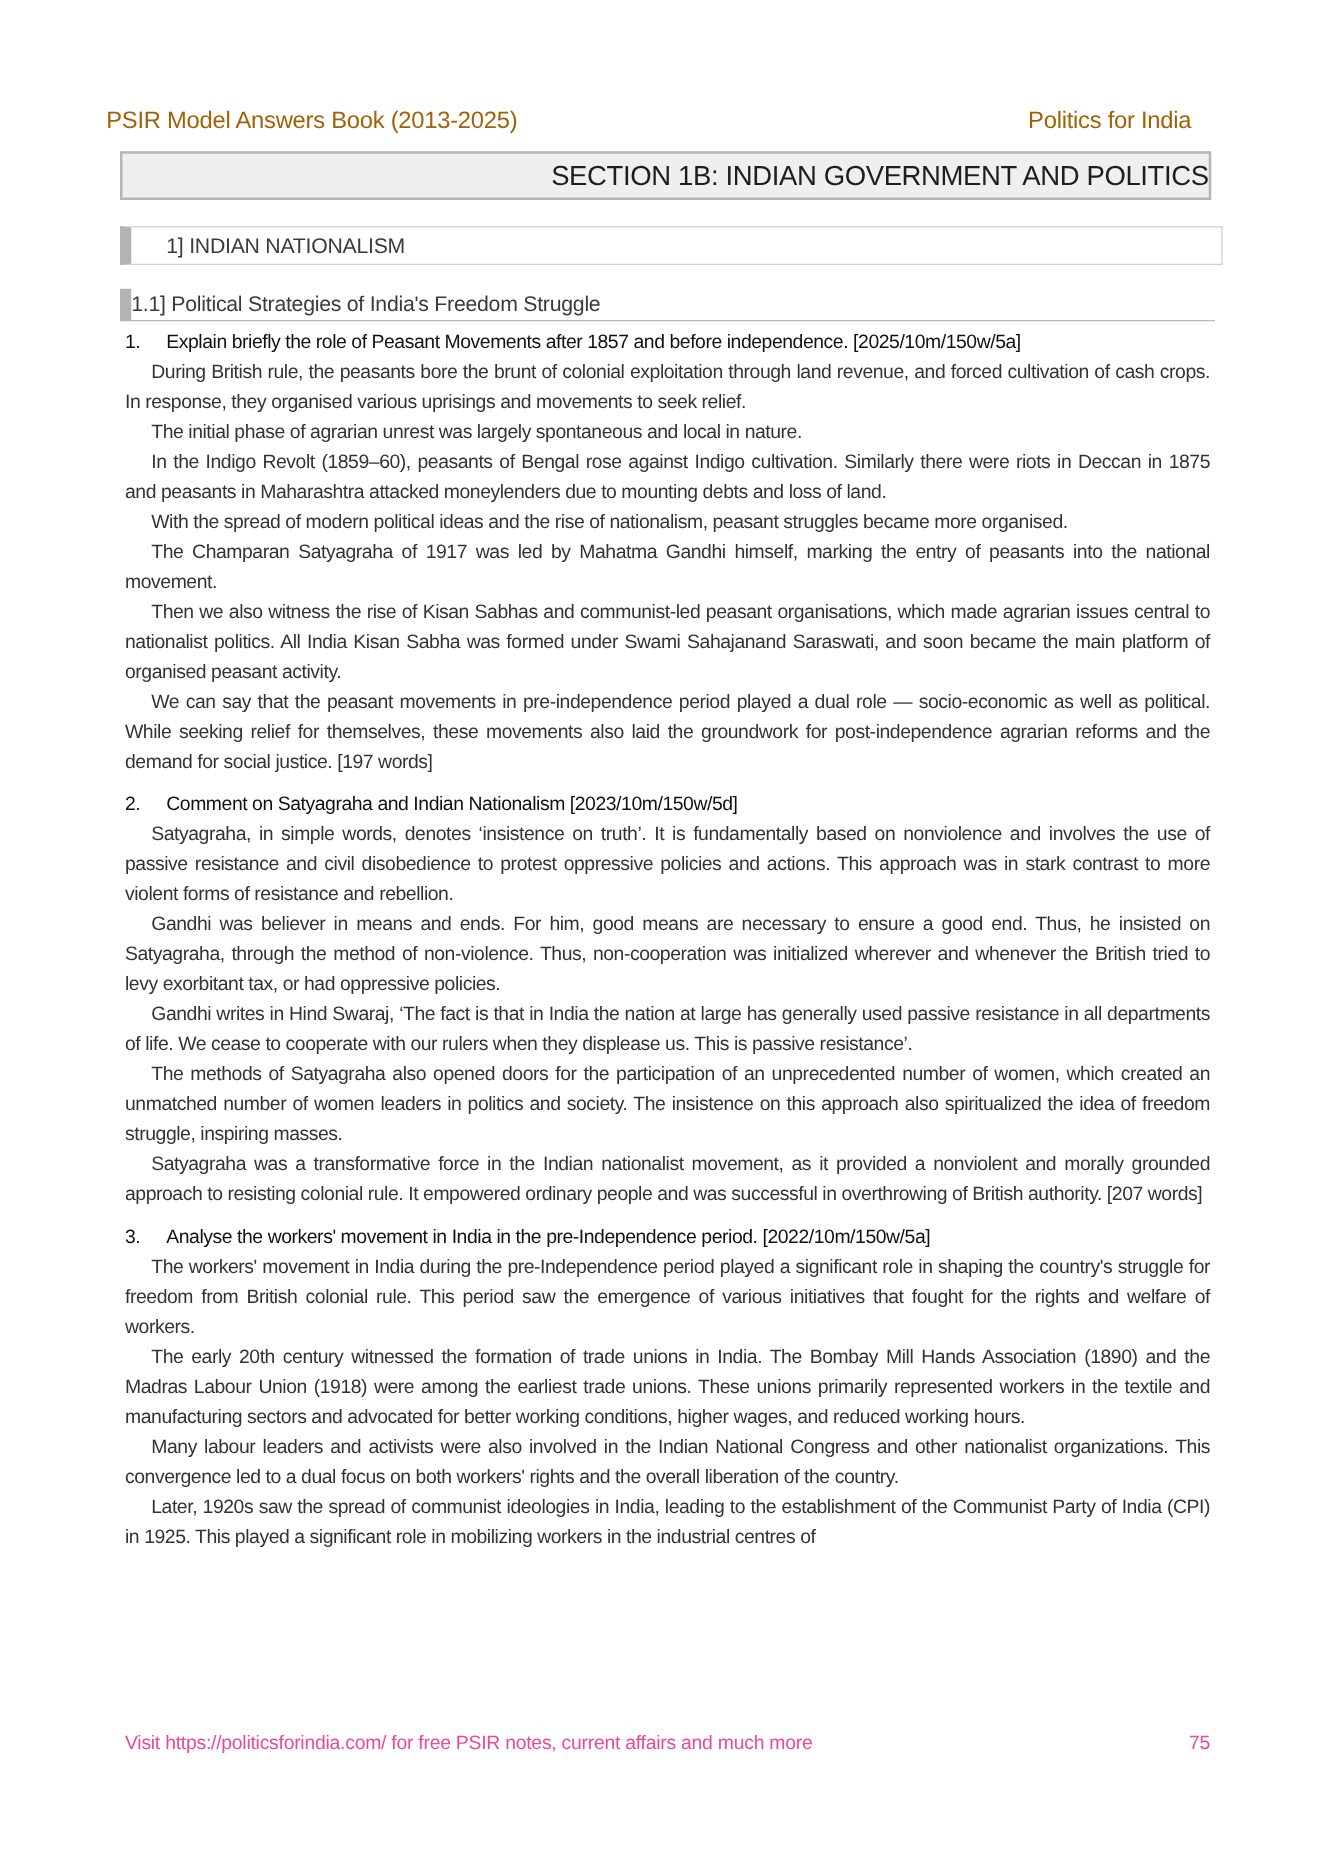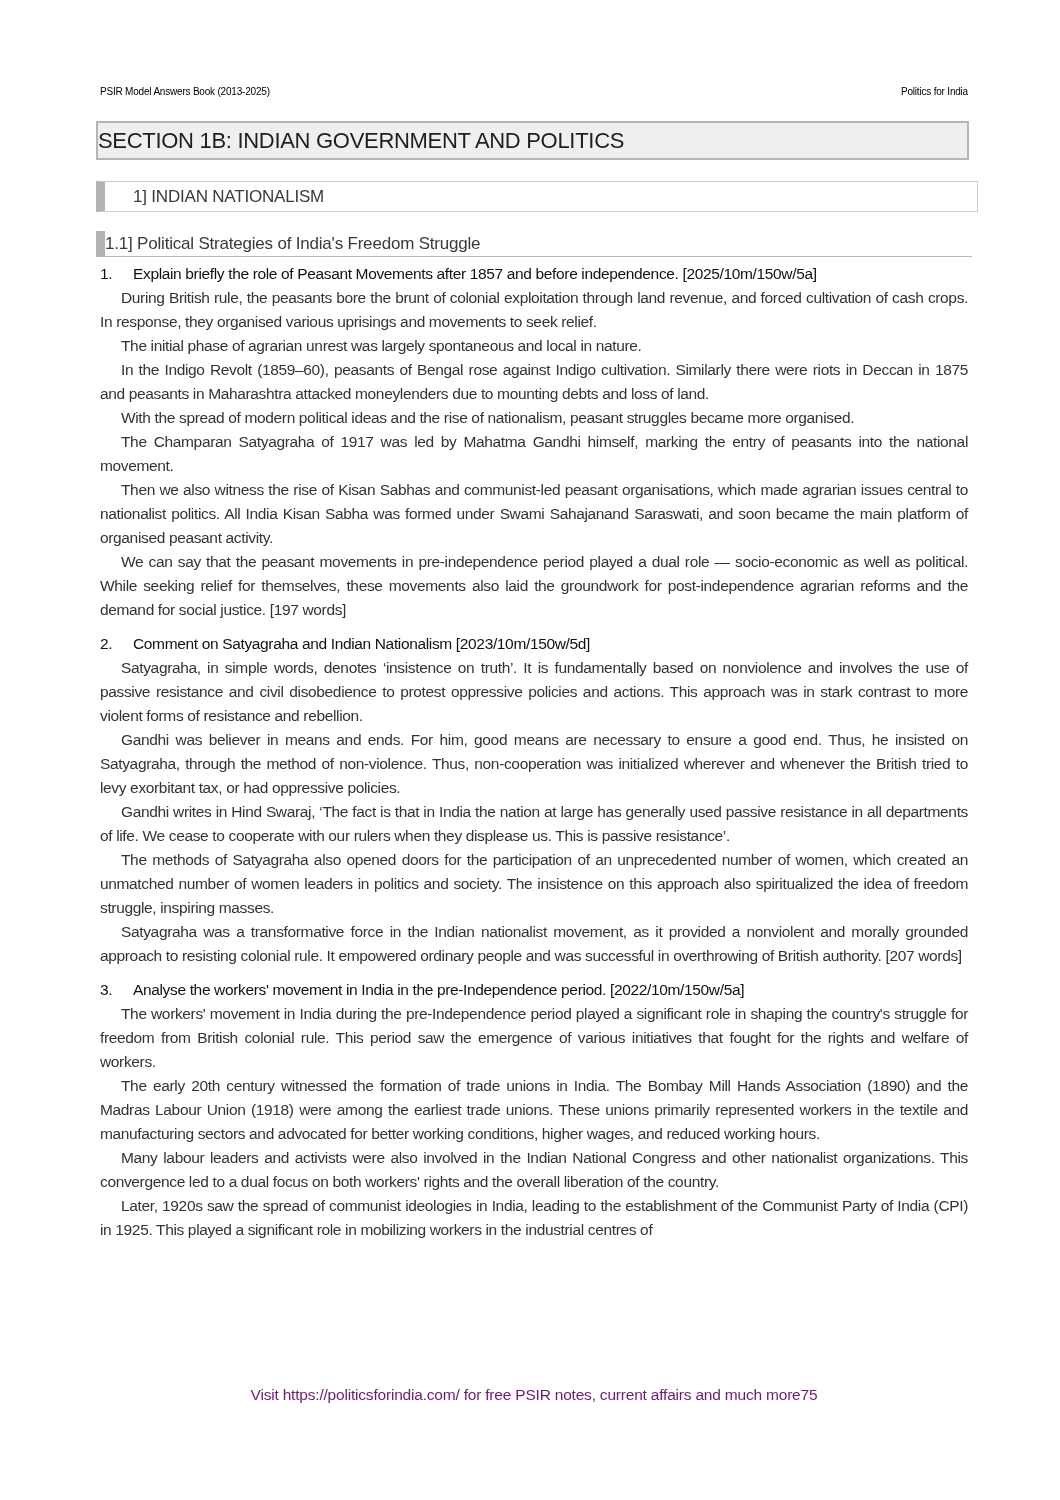--- a/index.html
+++ b/index.html
@@ -1,41 +1,41 @@
 <!DOCTYPE html>
 <html><head>
 <meta charset="utf-8">
 <style>
   html, body { margin: 0; padding: 0; background: #ffffff; }
   body { width: 1060px; height: 1500px; position: relative; overflow: hidden;
          font-family: "Liberation Sans", sans-serif; color: #2a2a2a; }
   .page { position: absolute; left: 0; top: 0; width: 1060px; height: 1500px; }
-  .running-header { position: absolute; top: 86px; left: 100px; width: 868px;
-         display: flex; justify-content: space-between; font-size: 10px; color: #000000; letter-spacing: -0.2px; }
+  .running-header { position: absolute; top: 86px; left: 85px; width: 868px;
+         display: flex; justify-content: space-between; font-size: 19px; color: #a16207; letter-spacing: -0.2px; }
   .section-box { position: absolute; left: 96px; top: 121px; width: 873px; height: 39px;
          background: #efefef; border: 2px solid #b5b5b5; box-sizing: border-box;
-         display: flex; align-items: center; justify-content: flex-start;
+         display: flex; align-items: center; justify-content: flex-end;
          font-size: 22px; color: #1e1e1e; letter-spacing: -0.3px; }
   .chapter-box { position: absolute; left: 96px; top: 181px; width: 882px; height: 31px;
          border: 1px solid #cfcfcf; border-left: 9px solid #b3b3b3; box-sizing: border-box;
          display: flex; align-items: center; padding-left: 28px;
          font-size: 17px; color: #3a3a3a; letter-spacing: -0.2px; }
   .subchapter { position: absolute; left: 96px; top: 231px; width: 876px; height: 26px;
          border-bottom: 1px solid #b8b8b8; border-left: 9px solid #b3b3b3; box-sizing: border-box;
          display: flex; align-items: center; 
          font-size: 17px; color: #3a3a3a; letter-spacing: -0.2px; }
   .content { position: absolute; left: 100px; top: 262px; width: 868px; }
   .question { font-size: 15.5px; color: #111; line-height: 24px; margin: 0;
          display: flex; letter-spacing: -0.35px; }
   .question .qnum { width: 33px; flex: 0 0 33px; }
   .para { margin: 0; text-indent: 21px; text-align: justify; font-size: 15.5px; line-height: 24px;
          color: #333; letter-spacing: -0.35px; }
   .q-block { margin-bottom: 10px; }
   .footer { position: absolute; top: 1386px; left: 100px; width: 868px;
-         display: flex; justify-content: center; font-size: 15.5px; color: #701a75; letter-spacing: -0.2px; }
+         display: flex; justify-content: space-between; font-size: 15.5px; color: #ec4899; letter-spacing: -0.2px; }
 </style>
 </head>
 <body>
 
 <div class="page">
 
   <div class="running-header">
     <span>PSIR Model Answers Book (2013-2025)</span>
     <span>Politics for India</span>
   </div>

